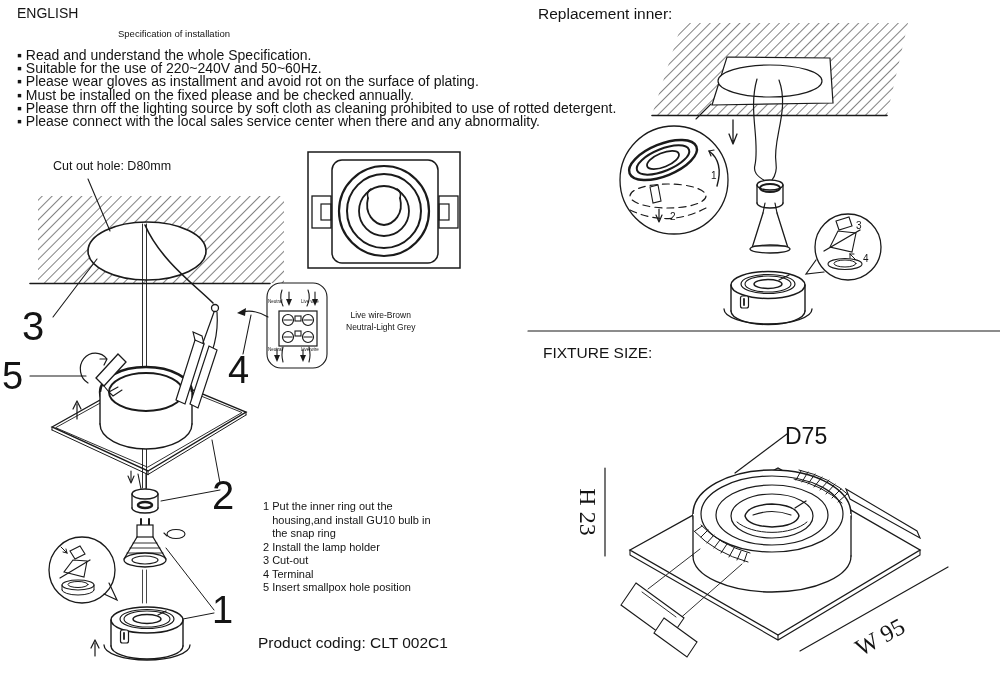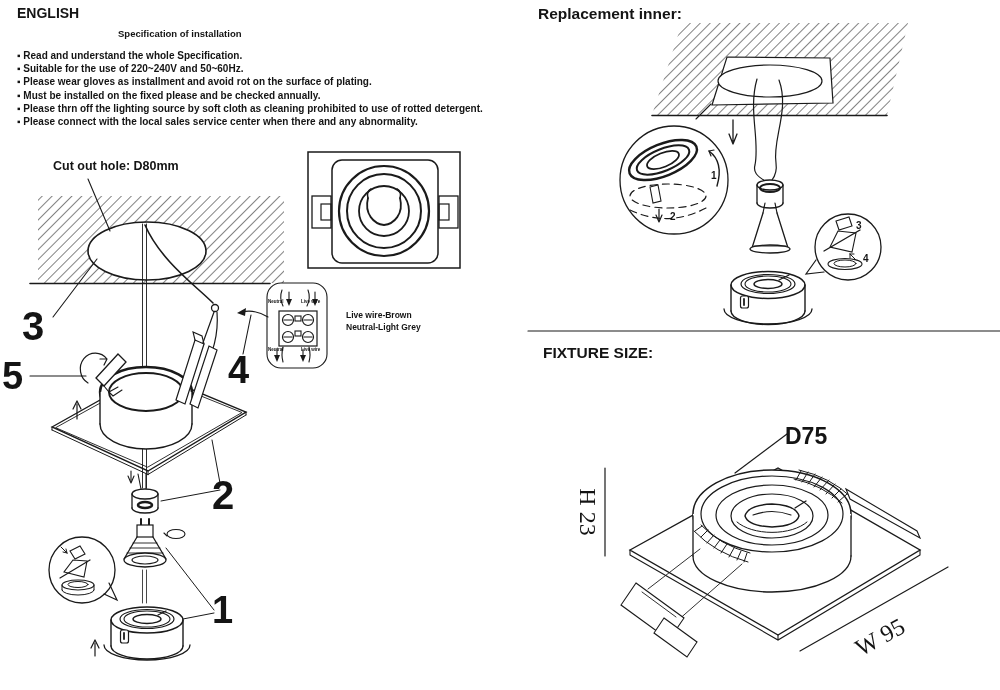--- a/index.html
+++ b/index.html
@@ -1,19 +1,19 @@
 <!DOCTYPE html>
 <html><head>
 <meta charset="utf-8">
 <style>
   html,body{margin:0;padding:0;background:#ffffff;}
   #page{position:relative;width:1000px;height:690px;background:#fff;overflow:hidden;
         font-family:"Liberation Sans",sans-serif;color:#111;}
   svg{position:absolute;left:0;top:0;z-index:2;}
-  .t{position:absolute;white-space:pre;color:#141414;font-weight:bold;z-index:3;line-height:1.25;}
+  .t{position:absolute;white-space:pre;color:#141414;font-weight:normal;z-index:3;line-height:1.25;}
   .reg{font-weight:normal;}
   .serif{font-family:"Liberation Serif",serif;font-weight:normal;}
   #watermark{position:absolute;z-index:1;font-weight:bold;letter-spacing:1px;
              font-size:46px;color:#dbb3b1;opacity:.8;}
   .bignum{font-size:40px;line-height:1;}
   .cnum{font-size:10px;line-height:1;}
   .rot90{transform:rotate(90deg);}
   .rotW{transform:rotate(-29deg);}
   .center{display:flex;align-items:center;justify-content:center;}
 </style>
@@ -284,43 +284,51 @@
 
         <line x1="787" y1="434" x2="735" y2="473" stroke-width="1.2"></line>
         <line x1="605" y1="468" x2="605" y2="556" stroke-width="1.2"></line>
         <line x1="800" y1="651" x2="948" y2="567" stroke-width="1.2"></line>
       </g>
     </g>
   </svg>
 
   <div class="t" style="left:17px;top:5px;font-size:14px;">ENGLISH</div>
   <div class="t" style="left:118px;top:28px;font-size:9.5px;">Specification of installation</div>
-  <div class="t" style="left:17px;top:49px;font-size:10px;line-height:13.2px;">▪ Read and understand the whole Specification.
+  <div class="t" style="left:17px;top:49px;font-size:14px;line-height:13.2px;">▪ Read and understand the whole Specification.
 ▪ Suitable for the use of 220~240V and 50~60Hz.
 ▪ Please wear gloves as installment and avoid rot on the surface of plating.
 ▪ Must be installed on the fixed please and be checked annually.
 ▪ Please thrn off the lighting source by soft cloth as cleaning prohibited to use of rotted detergent.
 ▪ Please connect with the local sales service center when there and any abnormality.</div>
 
   <div class="t" style="left:53px;top:159px;font-size:12.5px;">Cut out hole: D80mm</div>
 
-  <div class="t" style="left:346px;top:310px;font-size:8.5px;line-height:11.5px;">Live wire-Brown
+  <div class="t" style="left:346px;top:310px;font-size:8.5px;line-height:11.5px;text-align:center;">Live wire-Brown
 Neutral-Light Grey</div>
 
   <div class="t" style="left:268px;top:299px;font-size:4.5px;">Neutral</div>
   <div class="t" style="left:301px;top:299px;font-size:4.5px;">Live wire</div>
   <div class="t" style="left:268px;top:347px;font-size:4.5px;">Neutral</div>
   <div class="t" style="left:301px;top:347px;font-size:4.5px;">Live wire</div>
 
   <div class="t bignum" style="left:22px;top:306px;">3</div>
   <div class="t bignum" style="left:2px;top:357px;font-size:38px;">5</div>
   <div class="t bignum" style="left:228px;top:351px;font-size:38px;">4</div>
   <div class="t bignum" style="left:212px;top:475px;">2</div>
   <div class="t bignum" style="left:212px;top:591px;font-size:38px;">1</div>
 
+  <div class="t" style="left:263px;top:500px;font-size:11px;line-height:13.5px;">1 Put the inner ring out the
+   housing,and install GU10 bulb in
+   the snap ring
+2 Install the lamp holder
+3 Cut-out
+4 Terminal
+5 Insert smallpox hole position</div>
+  <div class="t reg" style="left:258px;top:633px;font-size:15.5px;">Product coding: CLT 002C1</div>
 
   <div class="t" style="left:538px;top:4px;font-size:15.5px;">Replacement inner:</div>
   <div class="t cnum" style="left:711px;top:171px;">1</div>
   <div class="t cnum" style="left:670px;top:212px;">2</div>
   <div class="t cnum" style="left:856px;top:221px;">3</div>
   <div class="t cnum" style="left:863px;top:254px;">4</div>
 
   <div class="t" style="left:543px;top:343px;font-size:15.5px;text-align:right;">FIXTURE SIZE:</div>
   <div class="t" style="left:785px;top:422px;font-size:23px;text-align:right;">D75</div>
   <div class="t serif rot90 center" style="left:560px;top:498px;width:56px;height:28px;font-size:24px;">H 23</div>

